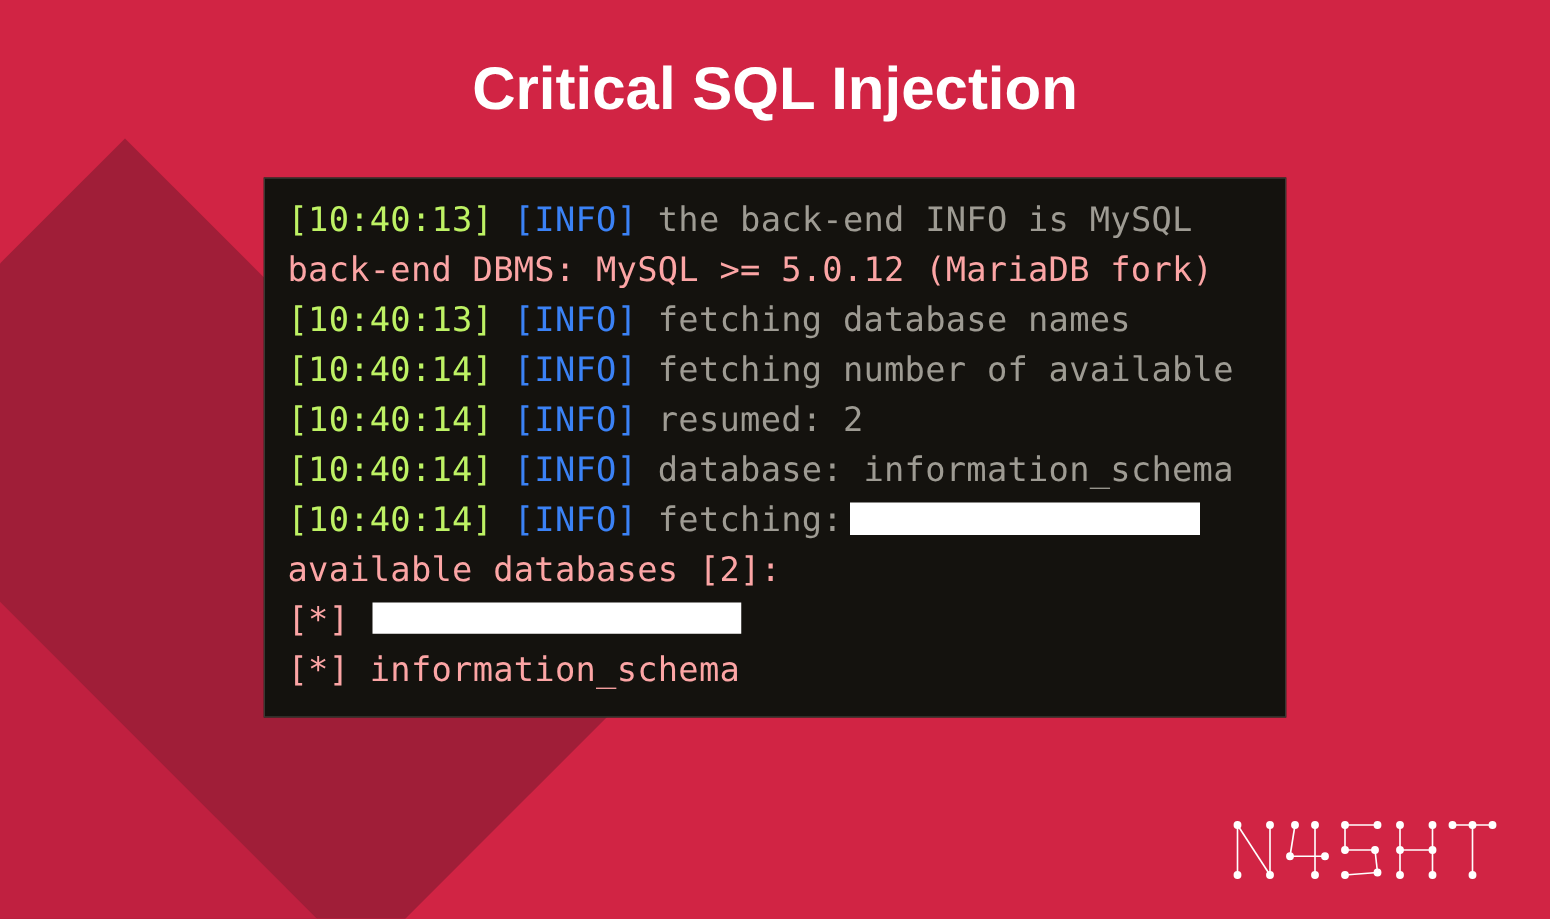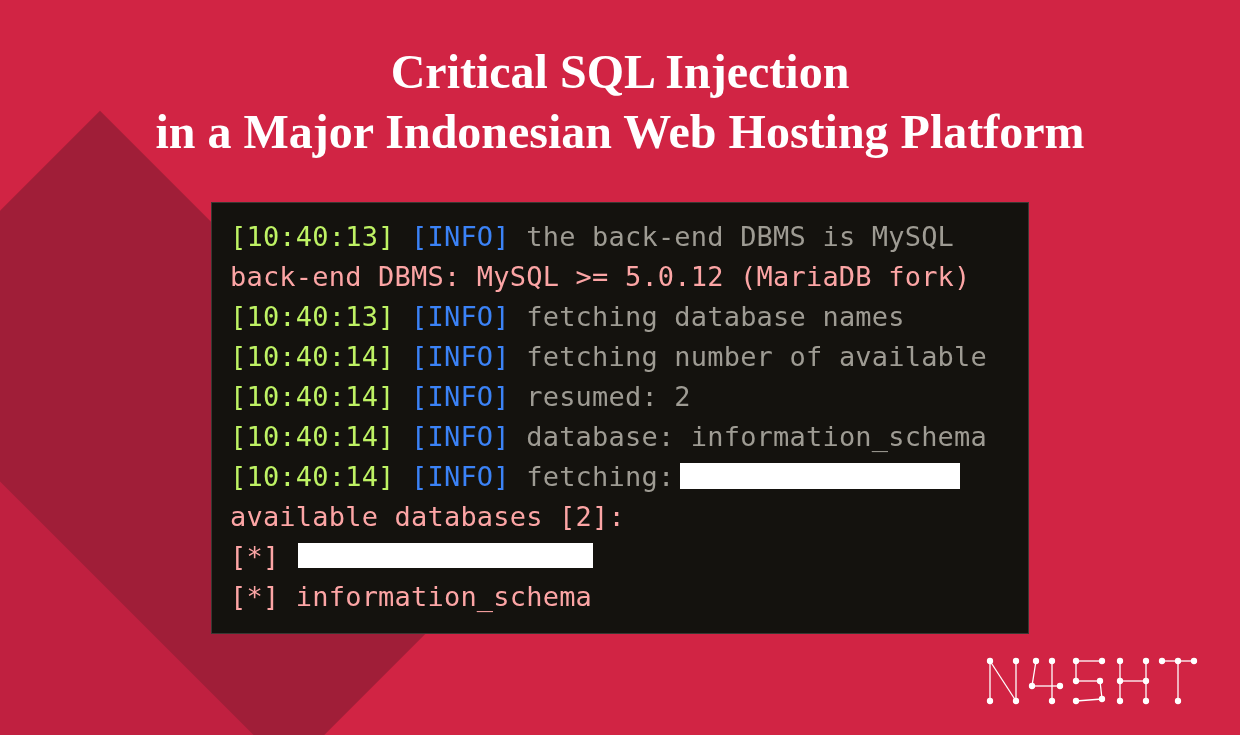--- a/index.html
+++ b/index.html
@@ -38,21 +38,20 @@
   }
   .title {
     position: relative;
     z-index: 2;
     color: #ffffff;
     font-size: 48px;
     font-weight: 700;
     text-align: center;
     line-height: 1.25;
     padding-top: 42px;
-    font-family: Liberation Serif, serif;
   }
   .terminal {
     position: relative;
     z-index: 2;
     width: 818px;
     margin: 40px auto 0 auto;
     background: #14120e;
     color: #a8a69f;
     font-family: "DejaVu Sans Mono", "Liberation Mono", "Consolas", monospace;
     font-size: 27px;
@@ -81,24 +80,23 @@
   }
 </style>
 </head>
 <body>
 
 <div class="bg-shape-1"></div>
 <div class="bg-shape-2"></div>
 
 <div class="title">
   <span>Critical SQL Injection</span><br>
-  <span>in a Major Indonesian Web Hosting Platform</span>
 </div>
 
-<div class="terminal"><span class="ts">[10:40:13]</span> <span class="info">[INFO]</span> <span class="msg">the back-end DBMS is MySQL</span>
+<div class="terminal"><span class="ts">[10:40:13]</span> <span class="info">[INFO]</span> <span class="msg">the back-end INFO is MySQL</span>
 <span class="plain">back-end DBMS: MySQL &gt;= 5.0.12 (MariaDB fork)</span>
 <span class="ts">[10:40:13]</span> <span class="info">[INFO]</span> <span class="msg">fetching database names</span>
 <span class="ts">[10:40:14]</span> <span class="info">[INFO]</span> <span class="msg">fetching number of available</span>
 <span class="ts">[10:40:14]</span> <span class="info">[INFO]</span> <span class="msg">resumed: 2</span>
 <span class="ts">[10:40:14]</span> <span class="info">[INFO]</span> <span class="msg">database: information_schema</span>
 <span class="ts">[10:40:14]</span> <span class="info">[INFO]</span> <span class="msg">fetching:</span><span class="redact r1"></span>
 <span class="plain">available databases [2]:</span>
 <span class="plain">[*]</span> <span class="redact r2"></span>
 <span class="plain">[*]</span> <span class="plain">information_schema</span></div>
 

